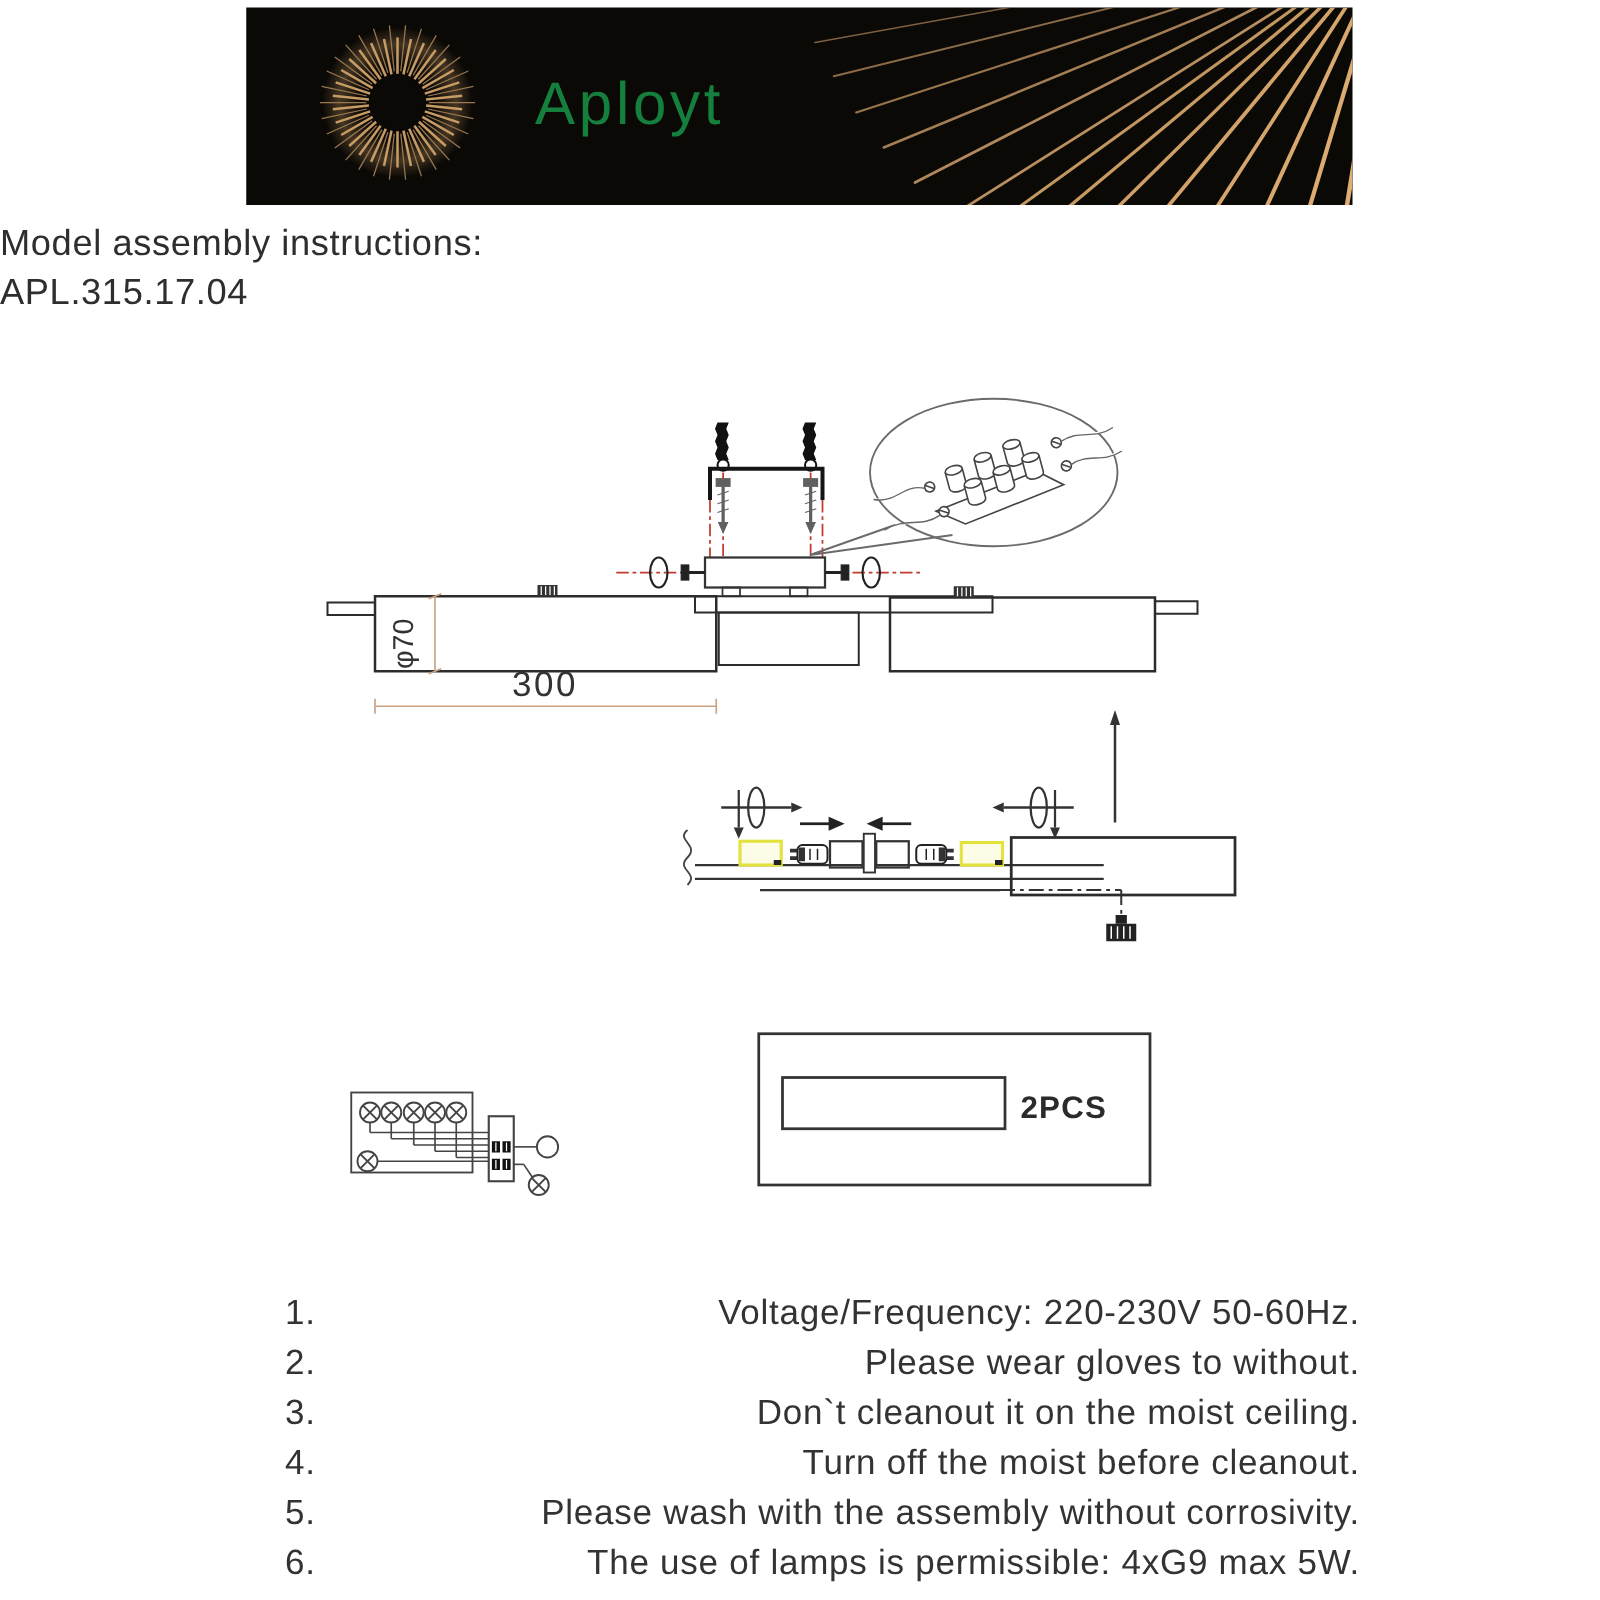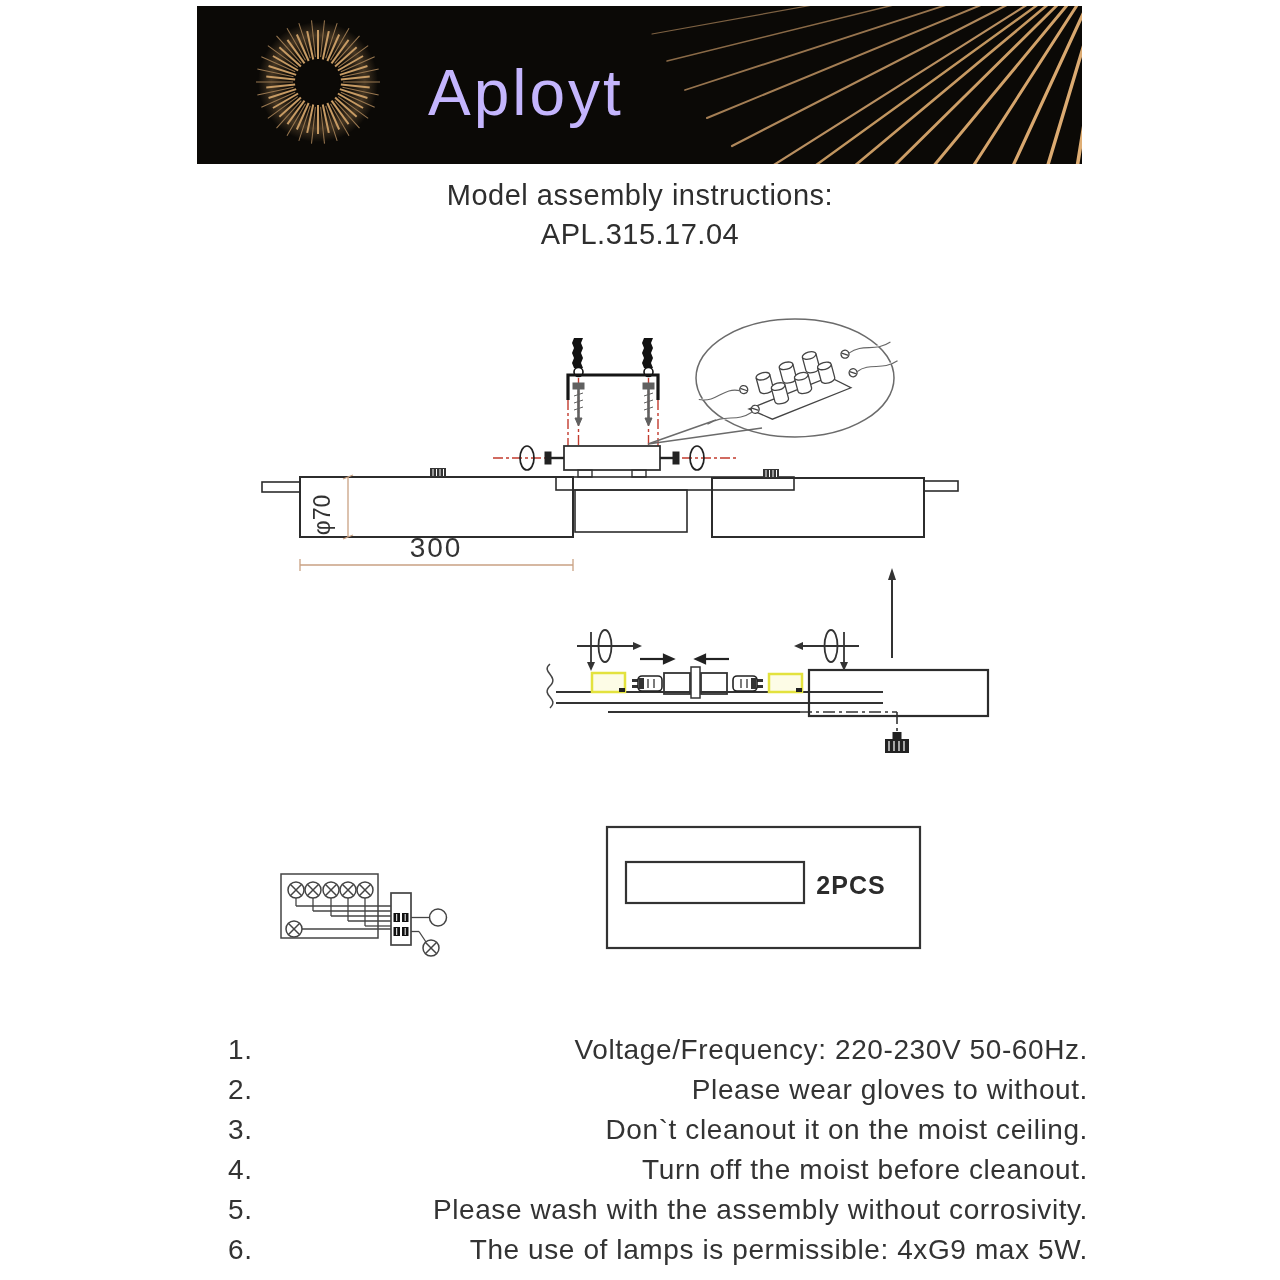--- a/index.html
+++ b/index.html
@@ -8,26 +8,26 @@
     font-family:"Liberation Sans",sans-serif;overflow:hidden;margin:0 auto;
   }
   
   .banner{
     position:absolute;left:197px;top:6px;width:885px;height:158px;
     background:#0b0906;overflow:hidden;
   }
   .banner svg{display:block;position:absolute;left:0;top:0;}
   .brand{
     position:absolute;left:231px;top:50px;
-    font-size:64px;font-weight:400;letter-spacing:3px;color:#c4b5fd;
+    font-size:48px;font-weight:400;letter-spacing:3px;color:#15803d;
     font-family:"Liberation Sans",sans-serif;
   }
   
   .title-block{
-    position:absolute;left:0;top:176px;width:1280px;text-align:center;
+    position:absolute;left:0;top:176px;width:1280px;
     color:#2e2e2e;font-size:29px;line-height:39px;letter-spacing:.5px;
   }
   
   .diagram{position:absolute;left:0;top:0;width:1280px;height:1280px;}
   
   .instructions{
     position:absolute;left:228px;top:1034px;width:860px;
     color:#333;font-size:28px;letter-spacing:.6px;
   }
   .instructions .li{display:flex;margin-bottom:9px;line-height:31px;}

